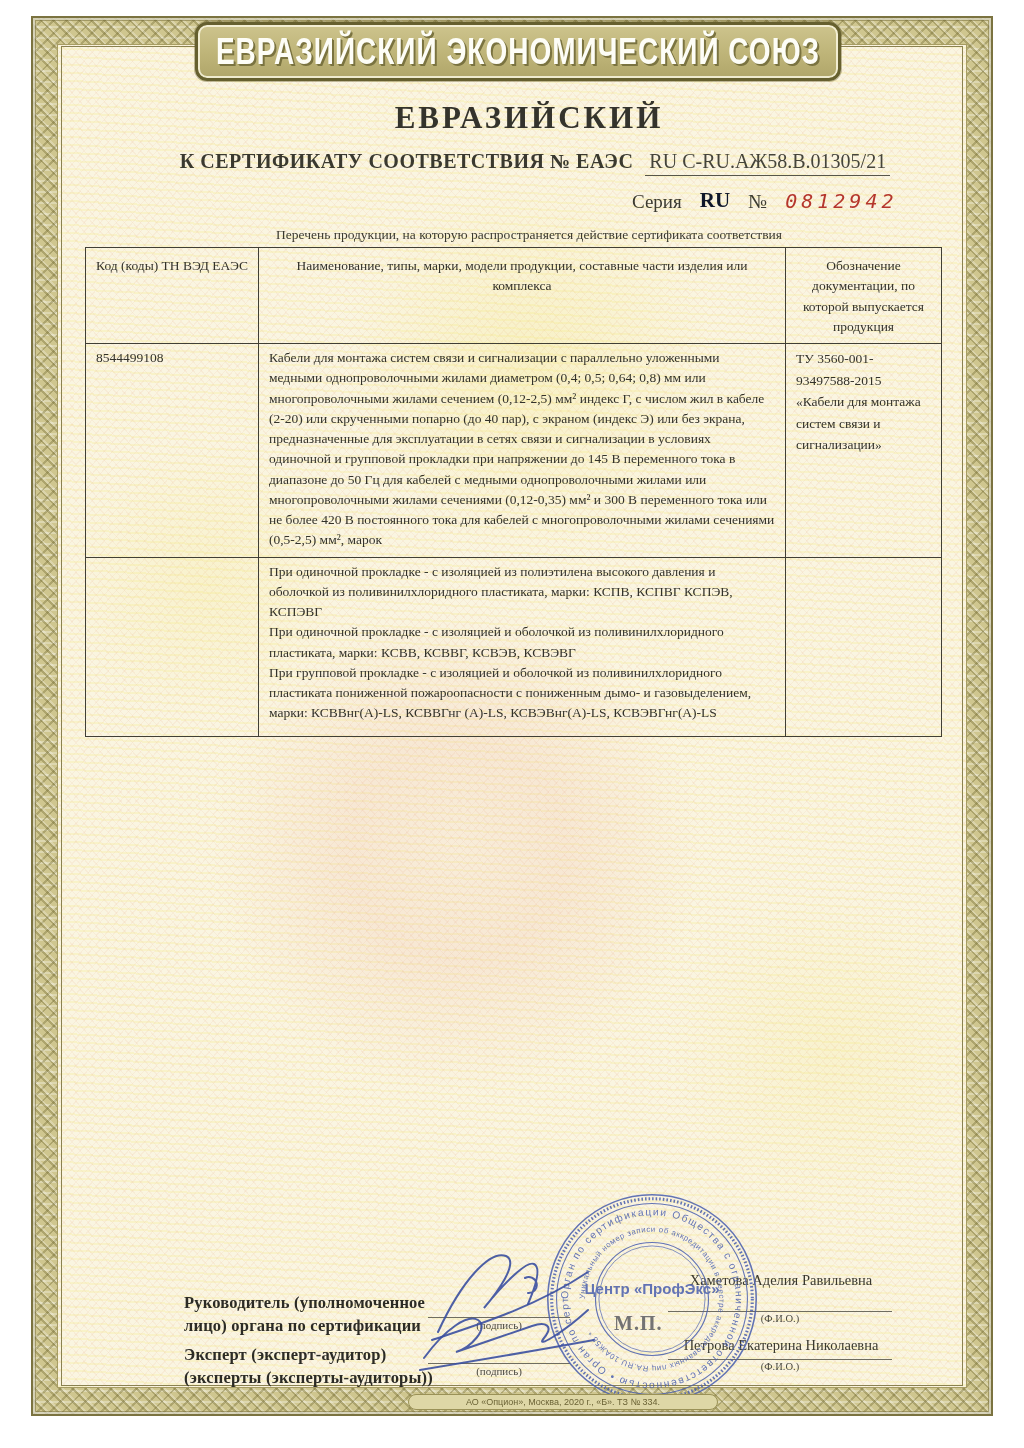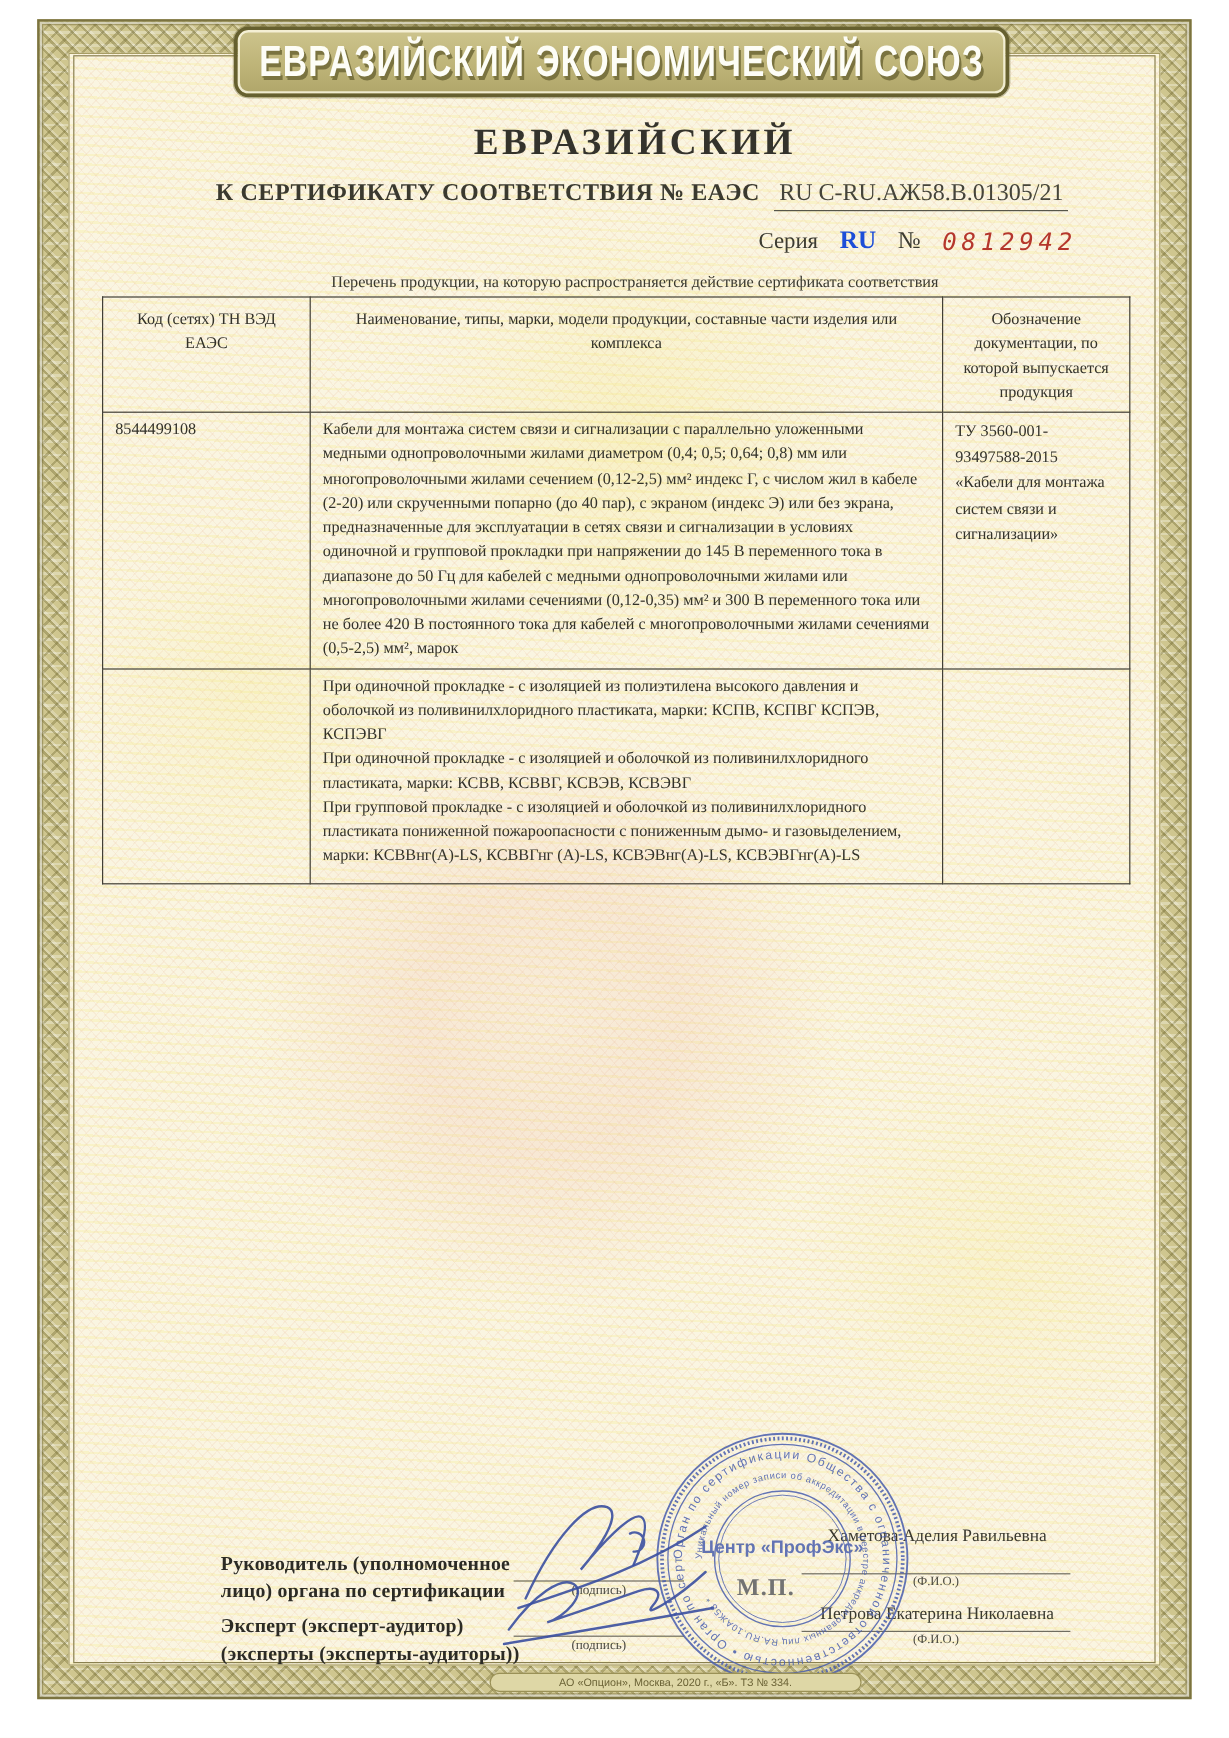--- a/index.html
+++ b/index.html
@@ -57,21 +57,21 @@
   .cert-line{
     position:absolute;left:96px;right:50px;top:150px;display:flex;
     justify-content:center;align-items:baseline;gap:12px;white-space:nowrap;
   }
   .cert-to{font-size:20px;font-weight:bold;letter-spacing:.5px;color:#3a392f;}
   .cert-num{font-size:20px;color:#45443a;border-bottom:1.5px solid #57564a;padding:0 4px 2px 4px;}
   .series-line{
     position:absolute;left:632px;top:188px;display:flex;align-items:flex-end;gap:18px;white-space:nowrap;
   }
   .series-label{font-size:19px;color:#3c3b31;}
-  .series-ru{font-size:21px;font-weight:600;color:#1d4ed8;}
+  .series-ru{font-size:21px;font-weight:600;color:#0f172a;}
   .no-sign{font-size:20px;color:#3c3b31;}
   .blank-num{font-family:"DejaVu Sans Mono","Liberation Mono",monospace;font-size:20px;letter-spacing:4px;color:#b5362c;font-style:italic;}
   .tbl-caption{
     position:absolute;left:96px;right:62px;top:227px;text-align:center;
     font-size:13.5px;color:#3a392f;
   }
   table.products{
     position:absolute;left:85px;top:247px;width:856px;border-collapse:collapse;table-layout:fixed;
   }
   table.products td,table.products th{
@@ -142,21 +142,21 @@
   <div class="tbl-caption">Перечень продукции, на которую распространяется действие сертификата соответствия</div>
 
   <table class="products">
     <colgroup>
         <col class="c1">
         <col class="c2">
         <col class="c3">
       </colgroup>
     <tbody>
         <tr class="hdr">
-      <th>Код (сетях) ТН ВЭД ЕАЭС</th>
+      <th>Код (коды) ТН ВЭД ЕАЭС</th>
       <th>Наименование, типы, марки, модели продукции, составные части изделия или комплекса</th>
       <th>Обозначение документации, по которой выпускается продукция</th>
     </tr>
     <tr class="r1">
       <td>8544499108</td>
       <td>Кабели для монтажа систем связи и сигнализации с параллельно уложенными медными однопроволочными жилами диаметром (0,4; 0,5; 0,64; 0,8) мм или многопроволочными жилами сечением (0,12-2,5) мм² индекс Г, с числом жил в кабеле (2-20) или скрученными попарно (до 40 пар),  с экраном (индекс Э) или без экрана, предназначенные для эксплуатации в сетях связи и сигнализации в условиях одиночной и групповой прокладки при напряжении до 145 В переменного тока в диапазоне до 50 Гц для кабелей с медными однопроволочными  жилами или многопроволочными жилами сечениями (0,12-0,35) мм² и 300 В переменного тока или не более 420 В постоянного тока для кабелей с многопроволочными жилами сечениями (0,5-2,5) мм², марок</td>
       <td style="line-height:1.6">ТУ 3560-001-93497588-2015 «Кабели для монтажа систем связи и сигнализации»</td>
     </tr>
     <tr class="r2">
       <td></td>

